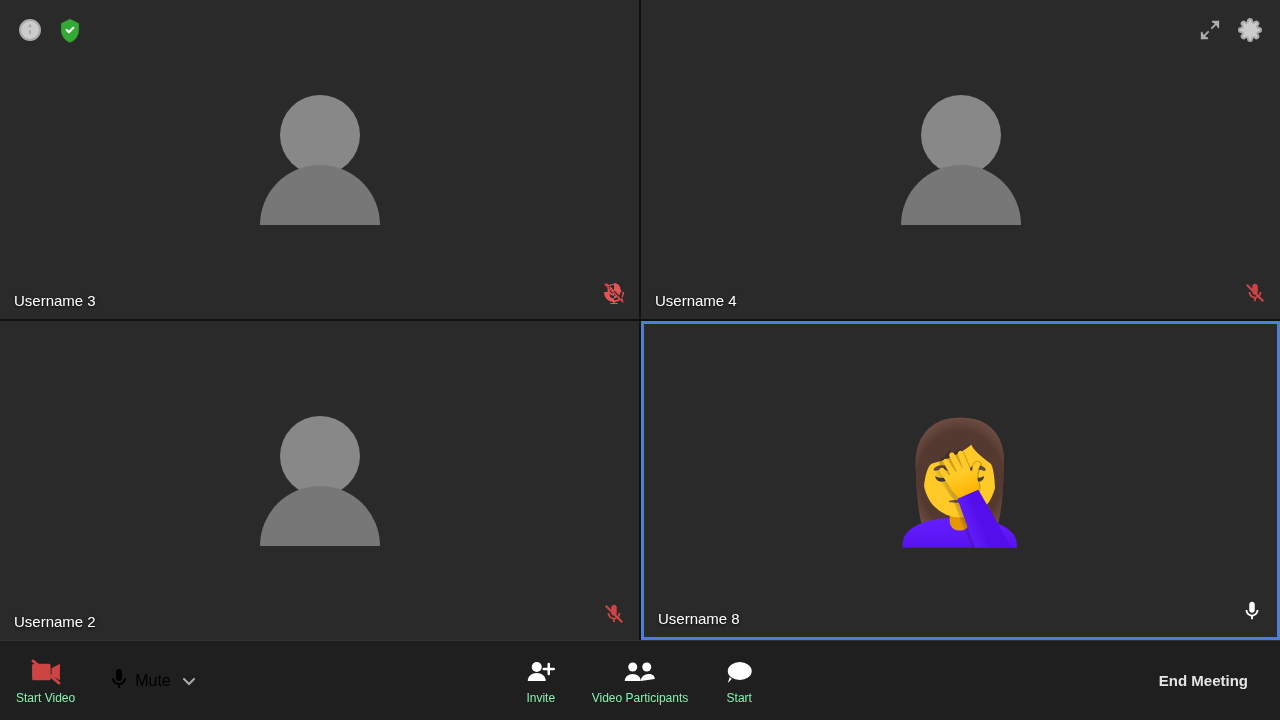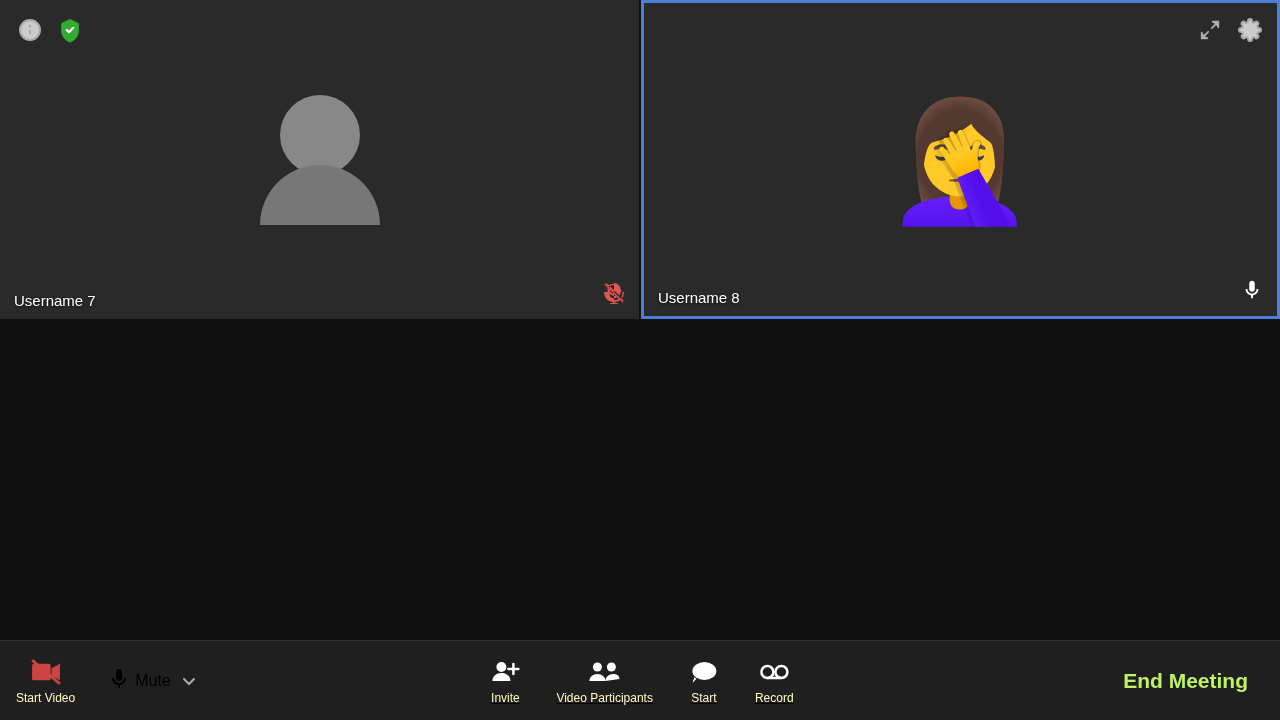--- a/index.html
+++ b/index.html
@@ -143,21 +143,21 @@
     .toolbar-btn .btn-icon {
       font-size: 24px;
       color: #fff;
       display: flex;
       align-items: center;
       justify-content: center;
       height: 30px;
     }
 
     .toolbar-btn .btn-label {
-      color: #fef9c3;
+      color: #86efac;
       font-size: 12px;
       white-space: nowrap;
     }
 
     .mute-btn-group {
       display: flex;
       align-items: center;
     }
 
     .mute-main {
@@ -177,22 +177,22 @@
       justify-content: flex-start;
       padding: 8px 10px 8px 2px;
       cursor: pointer;
       border-radius: 0 8px 8px 0;
       height: 100%;
     }
 
     .end-meeting-btn {
       background: transparent;
       border: none;
-      color: #bef264;
-      font-size: 21px;
+      color: #e5e5e5;
+      font-size: 15px;
       font-weight: 600;
       cursor: pointer;
       padding: 8px 12px;
       white-space: nowrap;
     }
 
     
     svg {
       fill: currentColor;
     }
@@ -239,31 +239,63 @@
   </div>
 </div>
 
 <div class="video-grid" style="height: 640px; flex: none;">
 
   <div class="video-cell">
     <div class="avatar-container">
       <div class="avatar-head"></div>
       <div class="avatar-body"></div>
     </div>
-    <div class="username-label">Username 7</div>
+    <div class="username-label">Username 3</div>
     <div class="mic-status">
       
       <svg width="22" height="22" viewBox="0 0 24 24" fill="#cc4444">
         <path d="M19 11c0 1.19-.34 2.3-.9 3.28L16.7 12.9a5 5 0 0 0 .3-1.9V8a5 5 0 0 0-10 0v.18L4.27 5.45A9 9 0 0 1 20 11h-1zM12 1a7 7 0 0 1 7 7v3a7 7 0 0 1-1.1 3.8L4.27 1.27 3 2.54l18 18 1.27-1.27-2.2-2.2A9 9 0 0 0 21 11h2a11 11 0 0 1-10 10.95V23h3v2H8v-2h3v-1.05A11 11 0 0 1 1 11h2a9 9 0 0 0 9 9 9 9 0 0 0 5.3-1.7L15.46 16.46A5 5 0 0 1 7 13v-2a5 5 0 0 1 .18-1.28L5 7.54V8a7 7 0 0 0 7 7 7 7 0 0 0 2.8-.58l-1.64-1.64A5 5 0 0 1 12 13a5 5 0 0 1-5-5V6.54l-2-2V11H3a9 9 0 0 0 9 9"></path>
         <line x1="2" y1="2" x2="22" y2="22" stroke="#cc4444" stroke-width="2"></line>
       </svg>
     </div>
   </div>
 
-
+  <div class="video-cell">
+    <div class="avatar-container">
+      <div class="avatar-head"></div>
+      <div class="avatar-body"></div>
+    </div>
+    <div class="username-label">Username 4</div>
+    <div class="mic-status">
+      <svg width="22" height="22" viewBox="0 0 24 24">
+        <g fill="#cc4444">
+          <path d="M12 14c1.66 0 3-1.34 3-3V5c0-1.66-1.34-3-3-3S9 3.34 9 5v6c0 1.66 1.34 3 3 3z"></path>
+          <path d="M17 11c0 2.76-2.24 5-5 5s-5-2.24-5-5H5c0 3.53 2.61 6.43 6 6.92V21h2v-3.08c3.39-.49 6-3.39 6-6.92h-2z"></path>
+          <line x1="3" y1="3" x2="21" y2="21" stroke="#cc4444" stroke-width="2.5"></line>
+        </g>
+      </svg>
+    </div>
+  </div>
+
+  <div class="video-cell">
+    <div class="avatar-container">
+      <div class="avatar-head"></div>
+      <div class="avatar-body"></div>
+    </div>
+    <div class="username-label">Username 2</div>
+    <div class="mic-status">
+      <svg width="22" height="22" viewBox="0 0 24 24">
+        <g fill="#cc4444">
+          <path d="M12 14c1.66 0 3-1.34 3-3V5c0-1.66-1.34-3-3-3S9 3.34 9 5v6c0 1.66 1.34 3 3 3z"></path>
+          <path d="M17 11c0 2.76-2.24 5-5 5s-5-2.24-5-5H5c0 3.53 2.61 6.43 6 6.92V21h2v-3.08c3.39-.49 6-3.39 6-6.92h-2z"></path>
+          <line x1="3" y1="3" x2="21" y2="21" stroke="#cc4444" stroke-width="2.5"></line>
+        </g>
+      </svg>
+    </div>
+  </div>
 
   <div class="video-cell active-speaker">
     <div class="participant-emoji">🤦‍♀️</div>
     <div class="username-label">Username 8</div>
     <div class="mic-status mic-active">
       <svg width="22" height="22" viewBox="0 0 24 24" fill="#fff">
         <path d="M12 14c1.66 0 3-1.34 3-3V5c0-1.66-1.34-3-3-3S9 3.34 9 5v6c0 1.66 1.34 3 3 3z"></path>
         <path d="M17 11c0 2.76-2.24 5-5 5s-5-2.24-5-5H5c0 3.53 2.61 6.43 6 6.92V21h2v-3.08c3.39-.49 6-3.39 6-6.92h-2z"></path>
       </svg>
     </div>
@@ -296,21 +328,21 @@
         <span class="btn-label">Mute</span>
       </div>
       <div class="mute-arrow" style="padding-top: 10px;">
         <svg width="12" height="8" viewBox="0 0 12 8" fill="#aaa">
           <path d="M1 1l5 5 5-5" stroke="#aaa" stroke-width="2" fill="none" stroke-linecap="round"></path>
         </svg>
       </div>
     </div>
   </div>
 
-  <div style="position: absolute; left: 50%; transform: translateX(-50%); display: flex; align-items: flex-end; text-decoration: underline;">
+  <div style="position: absolute; left: 50%; transform: translateX(-50%); display: flex; align-items: flex-end;">
 
     <div class="toolbar-btn">
       <div class="btn-icon">
         <svg width="30" height="26" viewBox="0 0 30 26" fill="#fff">
 
           <circle cx="11" cy="8" r="5" fill="#fff"></circle>
           <path d="M2 22c0-5 4-8 9-8s9 3 9 8" fill="#fff"></path>
           <line x1="23" y1="5" x2="23" y2="15" stroke="#fff" stroke-width="2.5" stroke-linecap="round"></line>
           <line x1="18" y1="10" x2="28" y2="10" stroke="#fff" stroke-width="2.5" stroke-linecap="round"></line>
         </svg>
@@ -334,28 +366,17 @@
     <div class="toolbar-btn">
       <div class="btn-icon">
         <svg width="28" height="26" viewBox="0 0 28 26" fill="#fff">
           <ellipse cx="14" cy="12" rx="12" ry="9" fill="#fff"></ellipse>
           <path d="M6 20l-4 4 2-6" fill="#fff"></path>
         </svg>
       </div>
       <span class="btn-label">Start</span>
     </div>
 
-    <div class="toolbar-btn">
-      <div class="btn-icon">
-        <svg width="30" height="20" viewBox="0 0 30 20" fill="#fff">
-
-          <circle cx="8" cy="10" r="6" stroke="#fff" stroke-width="2.5" fill="none"></circle>
-          <circle cx="22" cy="10" r="6" stroke="#fff" stroke-width="2.5" fill="none"></circle>
-          <line x1="8" y1="16" x2="22" y2="16" stroke="#fff" stroke-width="2.5"></line>
-        </svg>
-      </div>
-      <span class="btn-label">Record</span>
-    </div>
 
   </div>
 
   <button class="end-meeting-btn">End Meeting</button>
 </div>
 
 </body></html>

